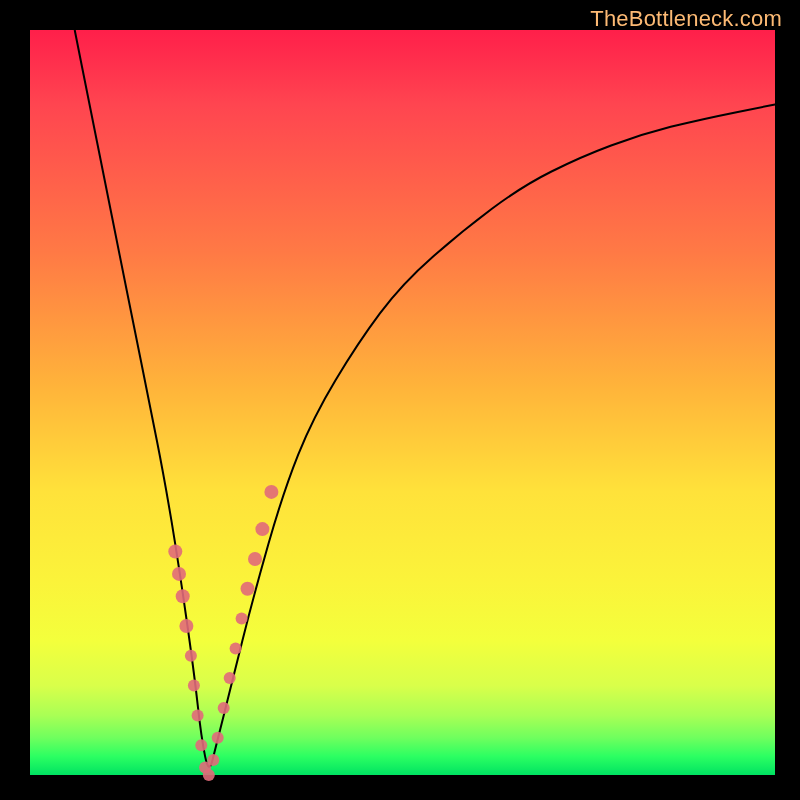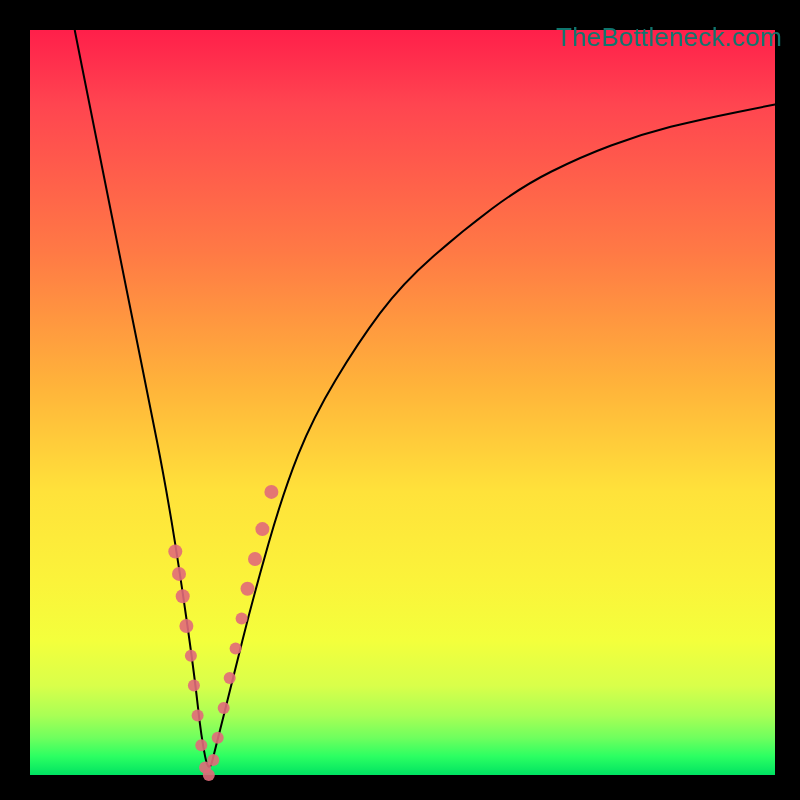--- a/index.html
+++ b/index.html
@@ -35,24 +35,24 @@
       #f3ff3c 82%,
       #d9ff4a 88%,
       #a9ff55 92%,
       #6fff5e 95%,
       #2cff62 97.5%,
       #00e262 100%
     );
   }
   .watermark {
     position: absolute;
-    top: 22px;
+    top: 6px;
     right: 18px;
-    color: #0f766e;
-    font-size: 26px;
+    color: #fdba74;
+    font-size: 22px;
     font-weight: 500;
     letter-spacing: 0.2px;
     user-select: none;
   }
   svg.curve {
     position: absolute;
     left: 0;
     top: 0;
     width: 745px;
     height: 745px;

